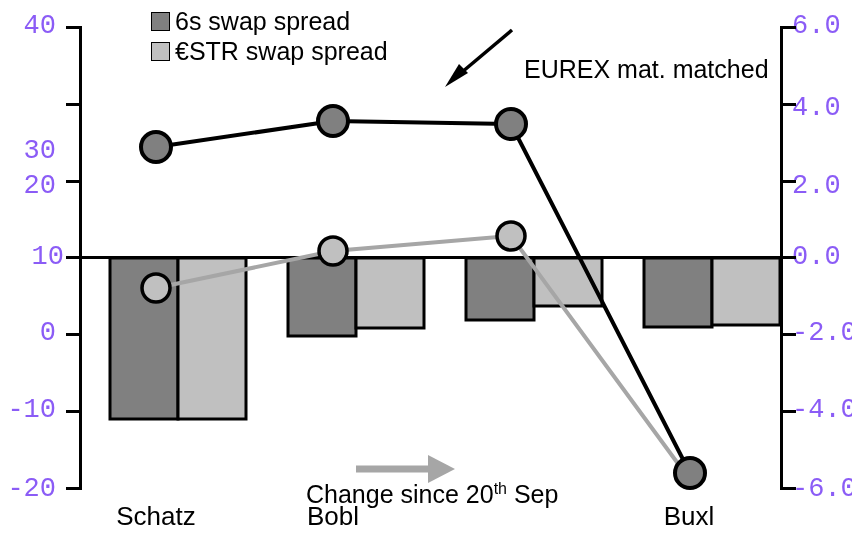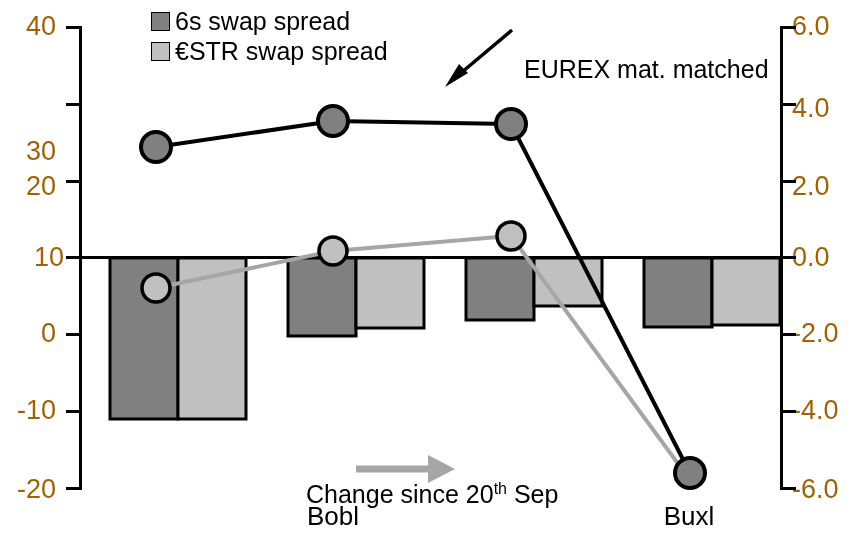--- a/index.html
+++ b/index.html
@@ -1,19 +1,19 @@
 <!DOCTYPE html>
 <html><head>
 <meta charset="utf-8">
 <style>
   html,body{margin:0;padding:0;background:#ffffff;}
   body{width:852px;height:539px;overflow:hidden;
        font-family:"Liberation Sans","DejaVu Sans",sans-serif;color:#000;}
   #chart-root{position:relative;width:852px;height:539px;}
-  .tick-label{position:absolute;font-size:27px;line-height:27px;color:#a16207;white-space:nowrap;}
+  .tick-label{position:absolute;font-size:27px;line-height:27px;color:#8b5cf6;white-space:nowrap;font-family:Liberation Mono, monospace;}
   .ylabel-left{text-align:right;width:56px;}
   .ylabel-right{text-align:left;width:64px;}
   .cat-label{position:absolute;font-size:26px;line-height:26px;text-align:center;white-space:nowrap;}
   .legend-item{display:flex;align-items:center;margin-bottom:2px;padding-left:44px;}
   .legend-swatch{width:17px;height:17px;border:1.5px solid #000;margin-right:5px;flex:0 0 auto;}
   .legend-text{font-size:25px;line-height:28px;white-space:nowrap;}
   #legend{position:absolute;left:107px;top:7px;}
   .annot{position:absolute;font-size:25px;line-height:30px;white-space:nowrap;margin-top:46px;}
   #annot-eurex{left:524px;top:8px;}
   #annot-change{left:306px;top:428px;font-size:25px;}
@@ -34,20 +34,21 @@
   <div class="tick-label ylabel-left" style="left:0px;top:476px;">-20</div>
 
   <div class="tick-label ylabel-right" style="left:792px;top:13px;">6.0</div>
   <div class="tick-label ylabel-right" style="left:792px;top:95px;">4.0</div>
   <div class="tick-label ylabel-right" style="left:792px;top:173px;">2.0</div>
   <div class="tick-label ylabel-right" style="left:792px;top:244px;">0.0</div>
   <div class="tick-label ylabel-right" style="left:792px;top:320px;">-2.0</div>
   <div class="tick-label ylabel-right" style="left:792px;top:397px;">-4.0</div>
   <div class="tick-label ylabel-right" style="left:792px;top:476px;">-6.0</div>
 
+  <div class="cat-label" style="left:96px; top:503px;width:120px;">Schatz</div>
   <div class="cat-label" style="left:273px;top:503px;width:120px;">Bobl</div>
   <div class="cat-label" style="left:629px;top:503px;width:120px;">Buxl</div>
 
   <div id="legend">
     <div class="legend-item">
       <span class="legend-swatch" style="background:#808080;"></span>
       <span class="legend-text">6s swap spread</span>
     </div>
     <div class="legend-item">
       <span class="legend-swatch" style="background:#c0c0c0;"></span>

